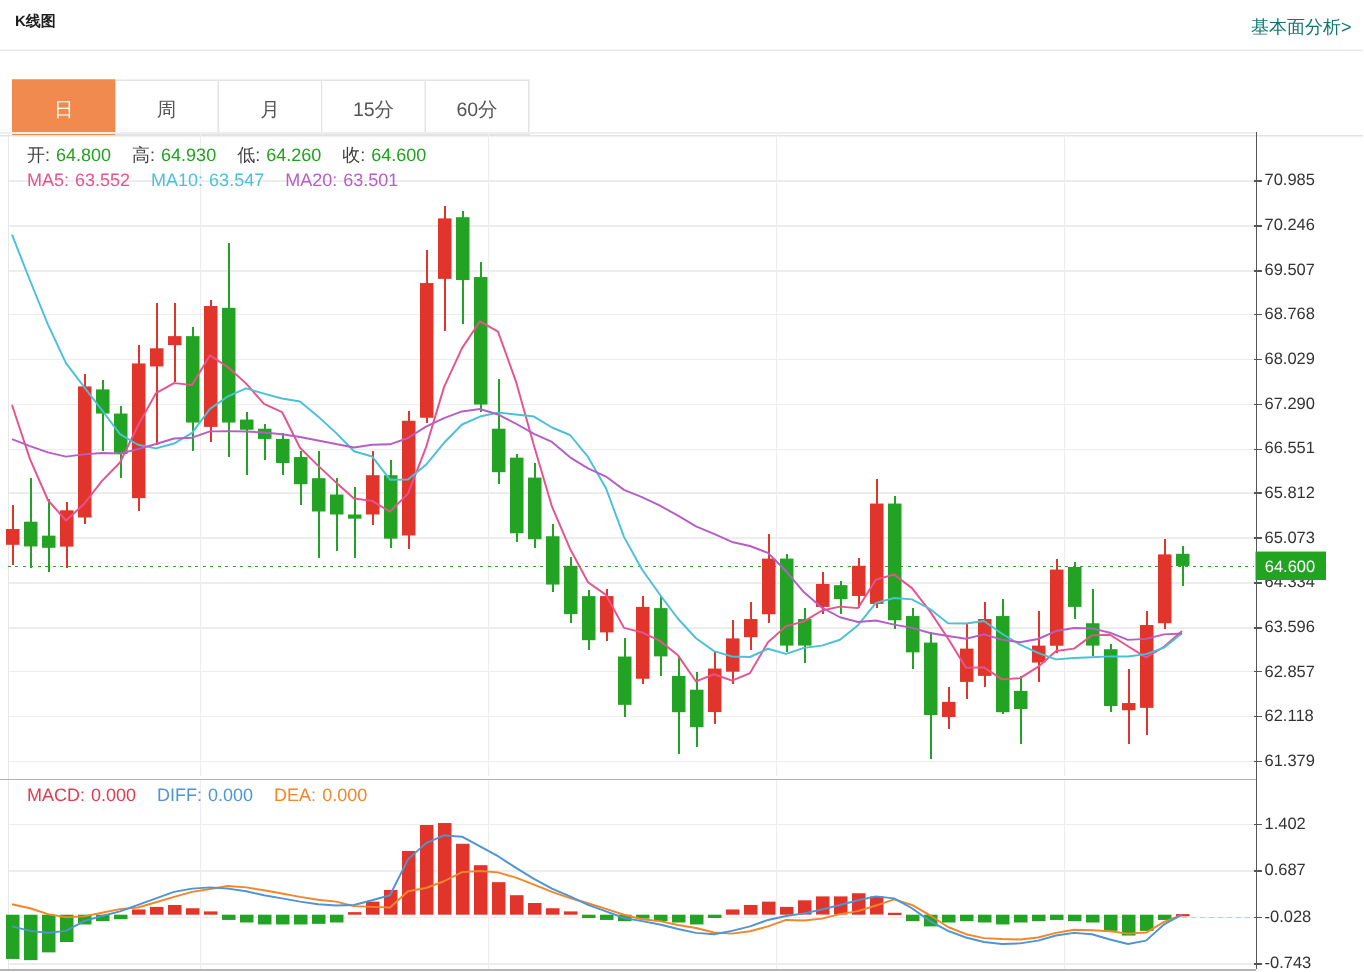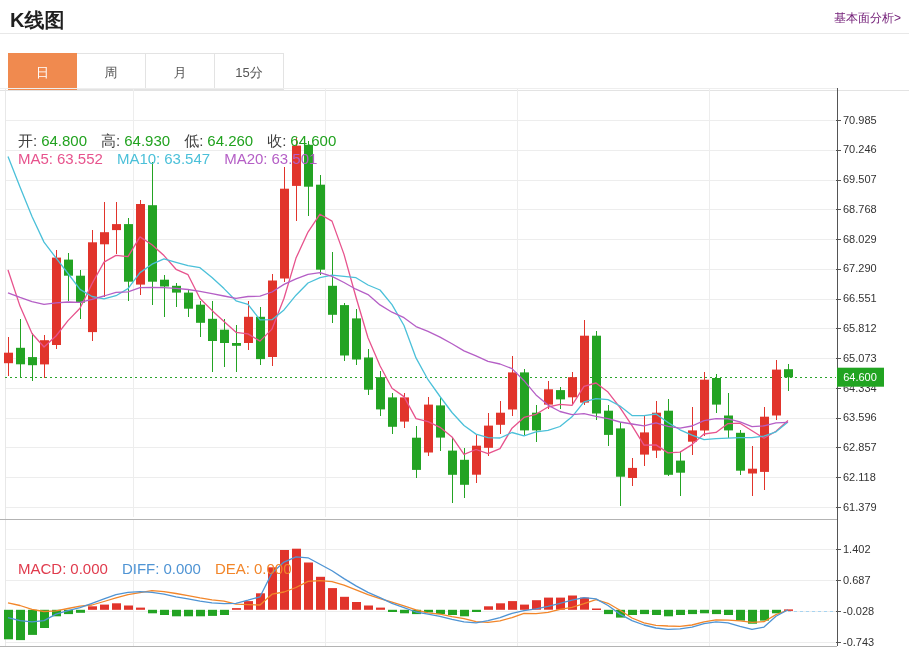--- a/index.html
+++ b/index.html
@@ -1,45 +1,46 @@
 <!DOCTYPE html>
 <html><head>
 <meta charset="utf-8">
 <style>
   html,body{margin:0;padding:0;background:#fff;}
   .page{position:relative;width:909px;height:648px;background:#fff;overflow:hidden;
         font-family:"Liberation Sans",sans-serif;}
   .hdr{position:absolute;top:0;left:0;width:909px;height:33px;border-bottom:1px solid #e8e8e8;}
-  .hdr-title{position:absolute;left:10px;top:7px;font-size:20px;font-weight:bold;color:#1f1f1f;}
-  .hdr-link{position:absolute;right:8px;top:10px;font-size:12px;color:#701a75;cursor:pointer;}
+  .hdr-title{position:absolute;left:10px;top:7px;font-size:10px;font-weight:bold;color:#1f1f1f;}
+  .hdr-link{position:absolute;right:8px;top:10px;font-size:12px;color:#0f766e;cursor:pointer;}
   .tabs{position:absolute;top:53px;left:8px;height:37px;display:flex;}
   .tab{width:69px;height:37px;line-height:37px;text-align:center;font-size:13px;color:#555;
        background:#fff;border:1px solid #e3e3e3;border-left:none;box-sizing:border-box;cursor:pointer;}
   .tab:first-child{border-left:1px solid #e3e3e3;}
   .tab.sel{background:#f08a4f;border-color:#f08a4f;color:#fff;}
   .tabline{position:absolute;top:90px;left:0;width:909px;height:1px;background:#e3e3e3;}
-  .legend{position:absolute;font-size:15px;white-space:nowrap;margin-top:37px;}
+  .legend{position:absolute;font-size:12px;white-space:nowrap;}
   .legend span{margin-right:4px;}
   .legend .gap{margin-right:14px;}
   svg{position:absolute;top:0;left:0;pointer-events:none;}
 </style>
 </head>
 <body>
 
 <div class="page">
   <div class="hdr">
     <div class="hdr-title">K线图</div>
     <div class="hdr-link">基本面分析&gt;</div>
   </div>
 
   <div class="tabs" id="tabs">
       <div class="tab sel">日</div>
       <div class="tab">周</div>
       <div class="tab">月</div>
       <div class="tab">15分</div>
+      <div class="tab">60分</div>
     </div>
   <div class="tabline"></div>
 
   <svg id="chart" width="909" height="648">
       <line x1="5" y1="120.5" x2="837" y2="120.5" stroke="#ededed" stroke-width="1" shape-rendering="crispEdges"></line>
       <line x1="5" y1="150.5" x2="837" y2="150.5" stroke="#ededed" stroke-width="1" shape-rendering="crispEdges"></line>
       <line x1="5" y1="180.5" x2="837" y2="180.5" stroke="#ededed" stroke-width="1" shape-rendering="crispEdges"></line>
       <line x1="5" y1="209.5" x2="837" y2="209.5" stroke="#ededed" stroke-width="1" shape-rendering="crispEdges"></line>
       <line x1="5" y1="239.5" x2="837" y2="239.5" stroke="#ededed" stroke-width="1" shape-rendering="crispEdges"></line>
       <line x1="5" y1="269.5" x2="837" y2="269.5" stroke="#ededed" stroke-width="1" shape-rendering="crispEdges"></line>

